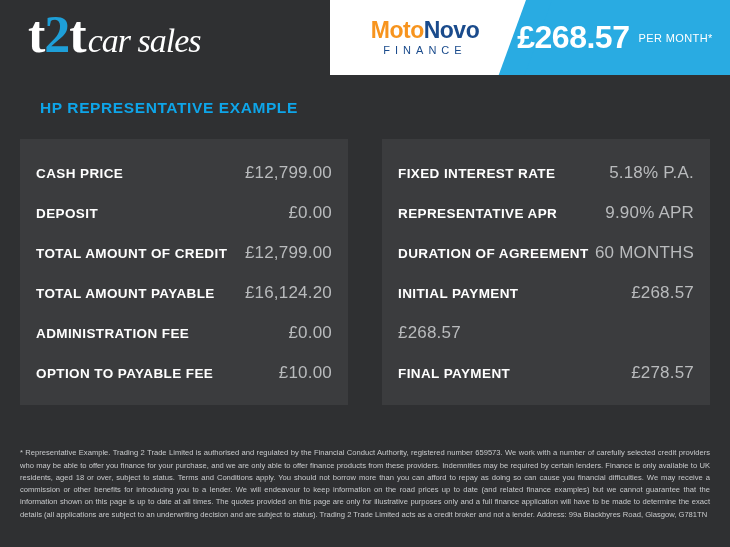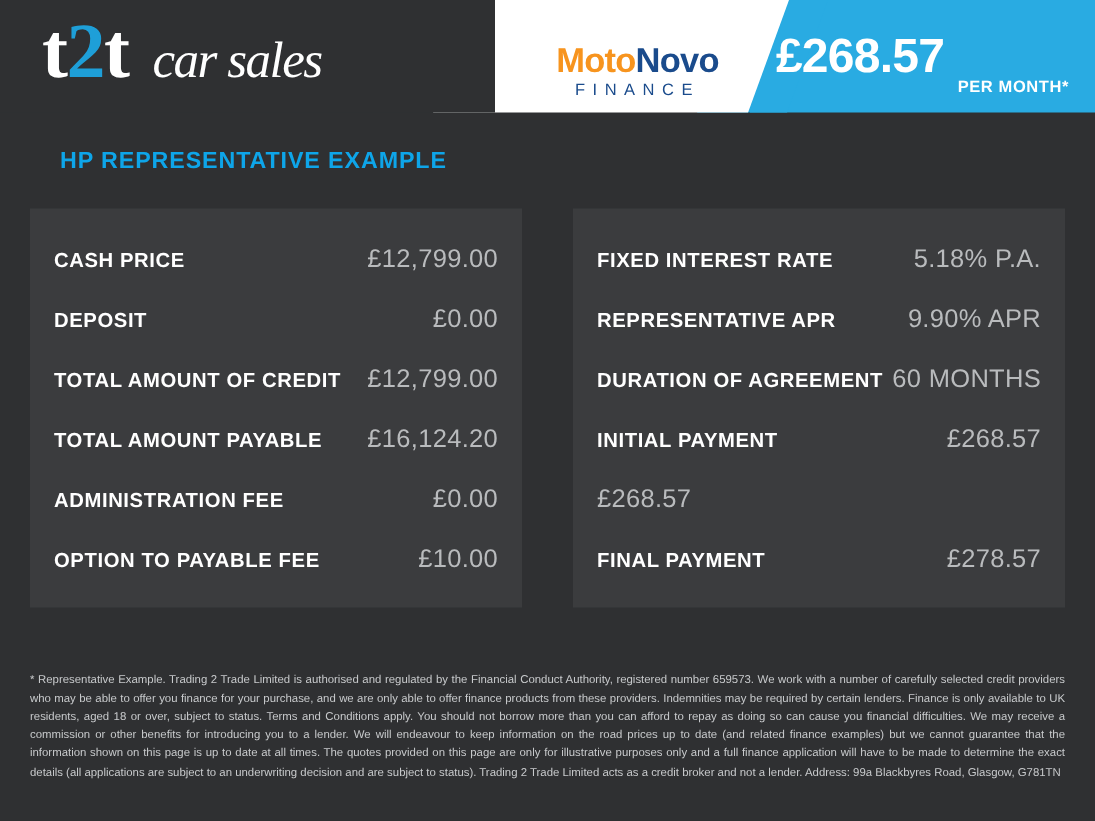--- a/index.html
+++ b/index.html
@@ -22,30 +22,30 @@
     font-family: "Liberation Serif", serif;
     font-weight: bold; font-size: 52px; color: #ffffff;
     letter-spacing: -1px; line-height: 52px;
     display: flex; align-items: baseline;
   }
   .logo-t { color: #ffffff; }
   .logo-2 { color: #1e9fd8; }
   .logo-sub {
     font-family: "Liberation Serif", serif;
     font-style: italic; font-size: 34px; color: #ffffff;
-    margin-left: 16px; font-weight: normal;
+    margin-left: 2px; font-weight: normal;
   }
   .white-panel {
     position: absolute; left: 316px; top: 0; width: 210px; height: 75px;
     background: #ffffff; z-index: 2;
     transform: skewX(-20deg); transform-origin: top left;
   }
   .white-panel-inner {
     position: absolute; left: 330px; top: 0; width: 190px; height: 75px;
-    display: flex; align-items: center; justify-content: center; z-index: 4; margin-top: 10px;
+    display: flex; align-items: center; justify-content: center; z-index: 4;
   }
   .motonovo { text-align: center; line-height: 1; }
   .motonovo .row1 { font-size: 23px; font-weight: bold; letter-spacing: -0.5px; }
   .motonovo .moto { color: #f7941e; }
   .motonovo .novo { color: #1a4b8c; }
   .motonovo .row2 {
     font-size: 11px; color: #1a4b8c; letter-spacing: 5px;
     margin-top: 3px; font-weight: normal;
   }
   .blue-panel {
@@ -57,22 +57,22 @@
     background: #29abe2; transform: skewX(-20deg); transform-origin: top left; z-index: 1;
   }
   .price-wrap {
     position: absolute; left: 500px; top: 0; right: 0; height: 75px;
     display: flex; align-items: center; justify-content: center; z-index: 5;
   }
   .price {
     color: #ffffff; font-size: 32px; font-weight: bold; letter-spacing: -0.5px;
   }
   .price-per {
-    color: #ffffff; font-size: 11px; font-weight: bold; margin-left: 9px;
-    letter-spacing: 0.4px; position: relative; top: 20px;
+    color: #ffffff; font-size: 11px; font-weight: normal; margin-left: 9px;
+    letter-spacing: 0.4px; position: relative; top: 0;
   }
 
   
   .title {
     color: #0ea5e9; font-size: 15.5px; font-weight: bold;
     letter-spacing: 0.6px; padding: 24px 0 0 40px;
   }
 
   
   .tables {

